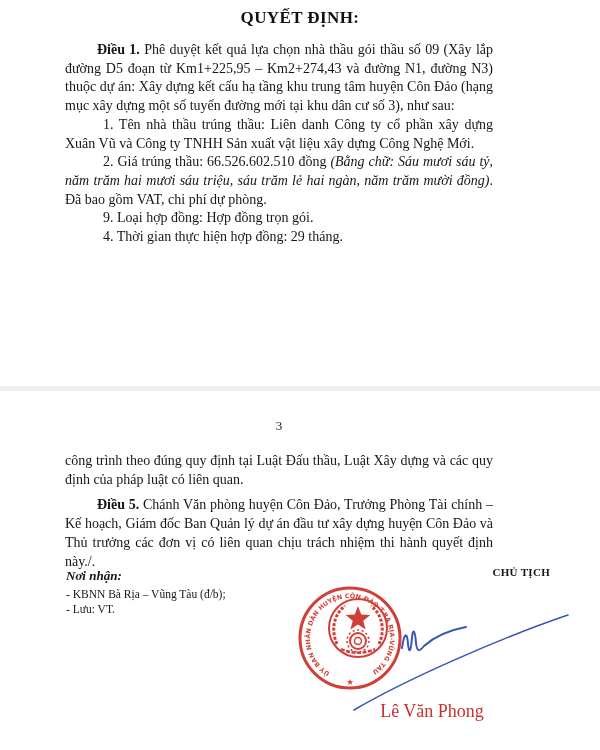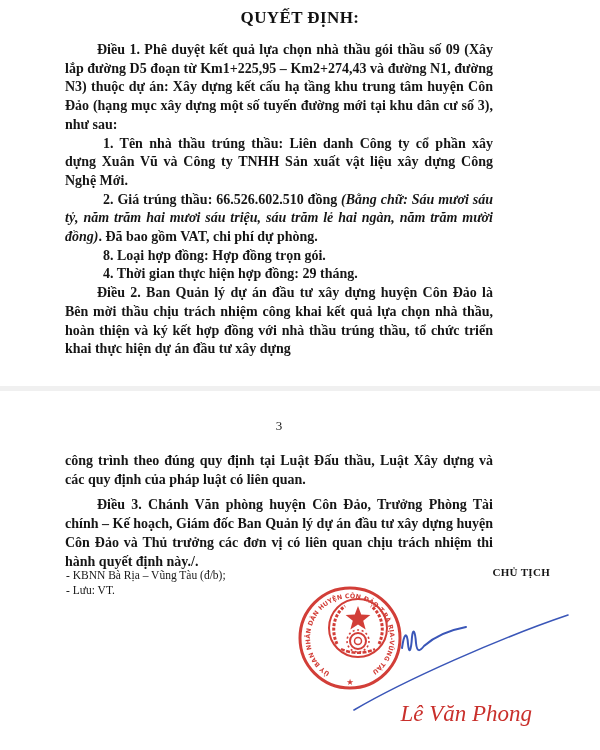--- a/index.html
+++ b/index.html
@@ -6,67 +6,67 @@
   .doc {
     position:relative; width:600px; height:750px; background:#ffffff;
     font-family:"Liberation Serif","DejaVu Serif",serif; color:#161616; overflow:hidden;
   }
   .title {
     position:absolute; top:8px; left:0; width:600px; margin:0;
     text-align:center; font-size:17px; font-weight:bold; letter-spacing:.4px; color:#111;
   }
   .col { position:absolute; left:65px; width:428px; text-align:justify; font-size:14px; line-height:18.7px; }
   .col p { margin:0; padding:0; }
-  .para { margin-top:3px;font-weight:bold; }
+  .para { margin-top:3px; }
   .para.dieu { text-indent:32px; }
   .para.item { text-indent:38px; }
   .para.cont { text-indent:0; }
   .page1 { top:41px; }
   .page3 { top:452px; }
   .page3 .para.dieu { margin-top:7px; }
   .page-sep { position:absolute; left:0; top:386px; width:600px; height:5px; background:#f0f0f0; }
   .page-number { position:absolute; top:418px; left:65px; width:428px; text-align:center; font-size:13px; }
   .recipients { position:absolute; left:66px; top:568px; }
   .recip-title { font-size:13px; font-weight:bold; font-style:italic; margin-bottom:3px; }
   .recip-item { font-size:11.5px; line-height:14.5px; }
   .signer-title { position:absolute; left:350px; top:566px; width:200px; text-align:right;
                   font-weight:bold; font-size:11px; letter-spacing:.3px; }
   .seal { position:absolute; left:297px; top:585px; width:106px; height:106px; opacity:.93; }
   .seal-ring-text { font-family:"DejaVu Sans","Liberation Sans",sans-serif; font-size:6.3px;
                     font-weight:bold; letter-spacing:.15px; }
   .signature { position:absolute; left:350px; top:600px; width:225px; height:115px; }
-  .signer-name { position:absolute; left:332px; top:701px; width:200px; text-align:right;
-                 font-size:23px; color:#c9302c;font-style:italic; }
+  .signer-name { position:absolute; left:332px; top:701px; width:200px; text-align:center;
+                 font-size:18px; color:#c9302c; }
 </style>
 </head>
 <body>
 
 <div class="doc">
 
   <h1 class="title">QUYẾT ĐỊNH:</h1>
 
   <div class="col page1">
     <p class="para dieu"><b>Điều 1.</b><span> Phê duyệt kết quả lựa chọn nhà thầu gói thầu số 09 (Xây lắp đường D5 đoạn từ Km1+225,95 – Km2+274,43 và đường N1, đường N3) thuộc dự án: Xây dựng kết cấu hạ tầng khu trung tâm huyện Côn Đảo (hạng mục xây dựng một số tuyến đường mới tại khu dân cư số 3), như sau:</span></p>
     <p class="para item">1. Tên nhà thầu trúng thầu: Liên danh Công ty cổ phần xây dựng Xuân Vũ và Công ty TNHH Sản xuất vật liệu xây dựng Công Nghệ Mới.</p>
     <p class="para item"><span>2. Giá trúng thầu: 66.526.602.510 đồng </span><i>(Bằng chữ: Sáu mươi sáu tỷ, năm trăm hai mươi sáu triệu, sáu trăm lẻ hai ngàn, năm trăm mười đồng)</i><span>. Đã bao gồm VAT, chi phí dự phòng.</span></p>
-    <p class="para item">8. Loại hợp đồng: Hợp đồng trọn gói.</p>
+    <p class="para item">9. Loại hợp đồng: Hợp đồng trọn gói.</p>
     <p class="para item">4. Thời gian thực hiện hợp đồng: 29 tháng.</p>
-    <p class="para dieu"><b>Điều 2.</b><span> Ban Quản lý dự án đầu tư xây dựng huyện Côn Đảo là Bên mời thầu chịu trách nhiệm công khai kết quả lựa chọn nhà thầu, hoàn thiện và ký kết hợp đồng với nhà thầu trúng thầu, tổ chức triển khai thực hiện dự án đầu tư xây dựng</span></p>
   </div>
 
   <div class="page-sep"></div>
 
   <div class="page-number">3</div>
 
   <div class="col page3">
     <p class="para cont">công trình theo đúng quy định tại Luật Đấu thầu, Luật Xây dựng và các quy định của pháp luật có liên quan.</p>
-    <p class="para dieu"><b>Điều 3.</b><span> Chánh Văn phòng huyện Côn Đảo, Trưởng Phòng Tài chính – Kế hoạch, Giám đốc Ban Quản lý dự án đầu tư xây dựng huyện Côn Đảo và Thủ trưởng các đơn vị có liên quan chịu trách nhiệm thi hành quyết định này./.</span></p>
+    <p class="para dieu"><b>Điều 5.</b><span> Chánh Văn phòng huyện Côn Đảo, Trưởng Phòng Tài chính – Kế hoạch, Giám đốc Ban Quản lý dự án đầu tư xây dựng huyện Côn Đảo và Thủ trưởng các đơn vị có liên quan chịu trách nhiệm thi hành quyết định này./.</span></p>
   </div>
 
   <div class="recipients">
+    <div class="recip-title">Nơi nhận:</div>
     <div class="recip-item">- KBNN Bà Rịa – Vũng Tàu (đ/b);</div>
     <div class="recip-item">- Lưu: VT.</div>
   </div>
 
   <div class="signer-title">CHỦ TỊCH</div>
 
   <svg class="seal" viewBox="-53 -53 106 106">
     <g fill="none" stroke="#cf3029">
       <circle r="50" stroke-width="3"></circle>
       <g transform="translate(8,-10)">

